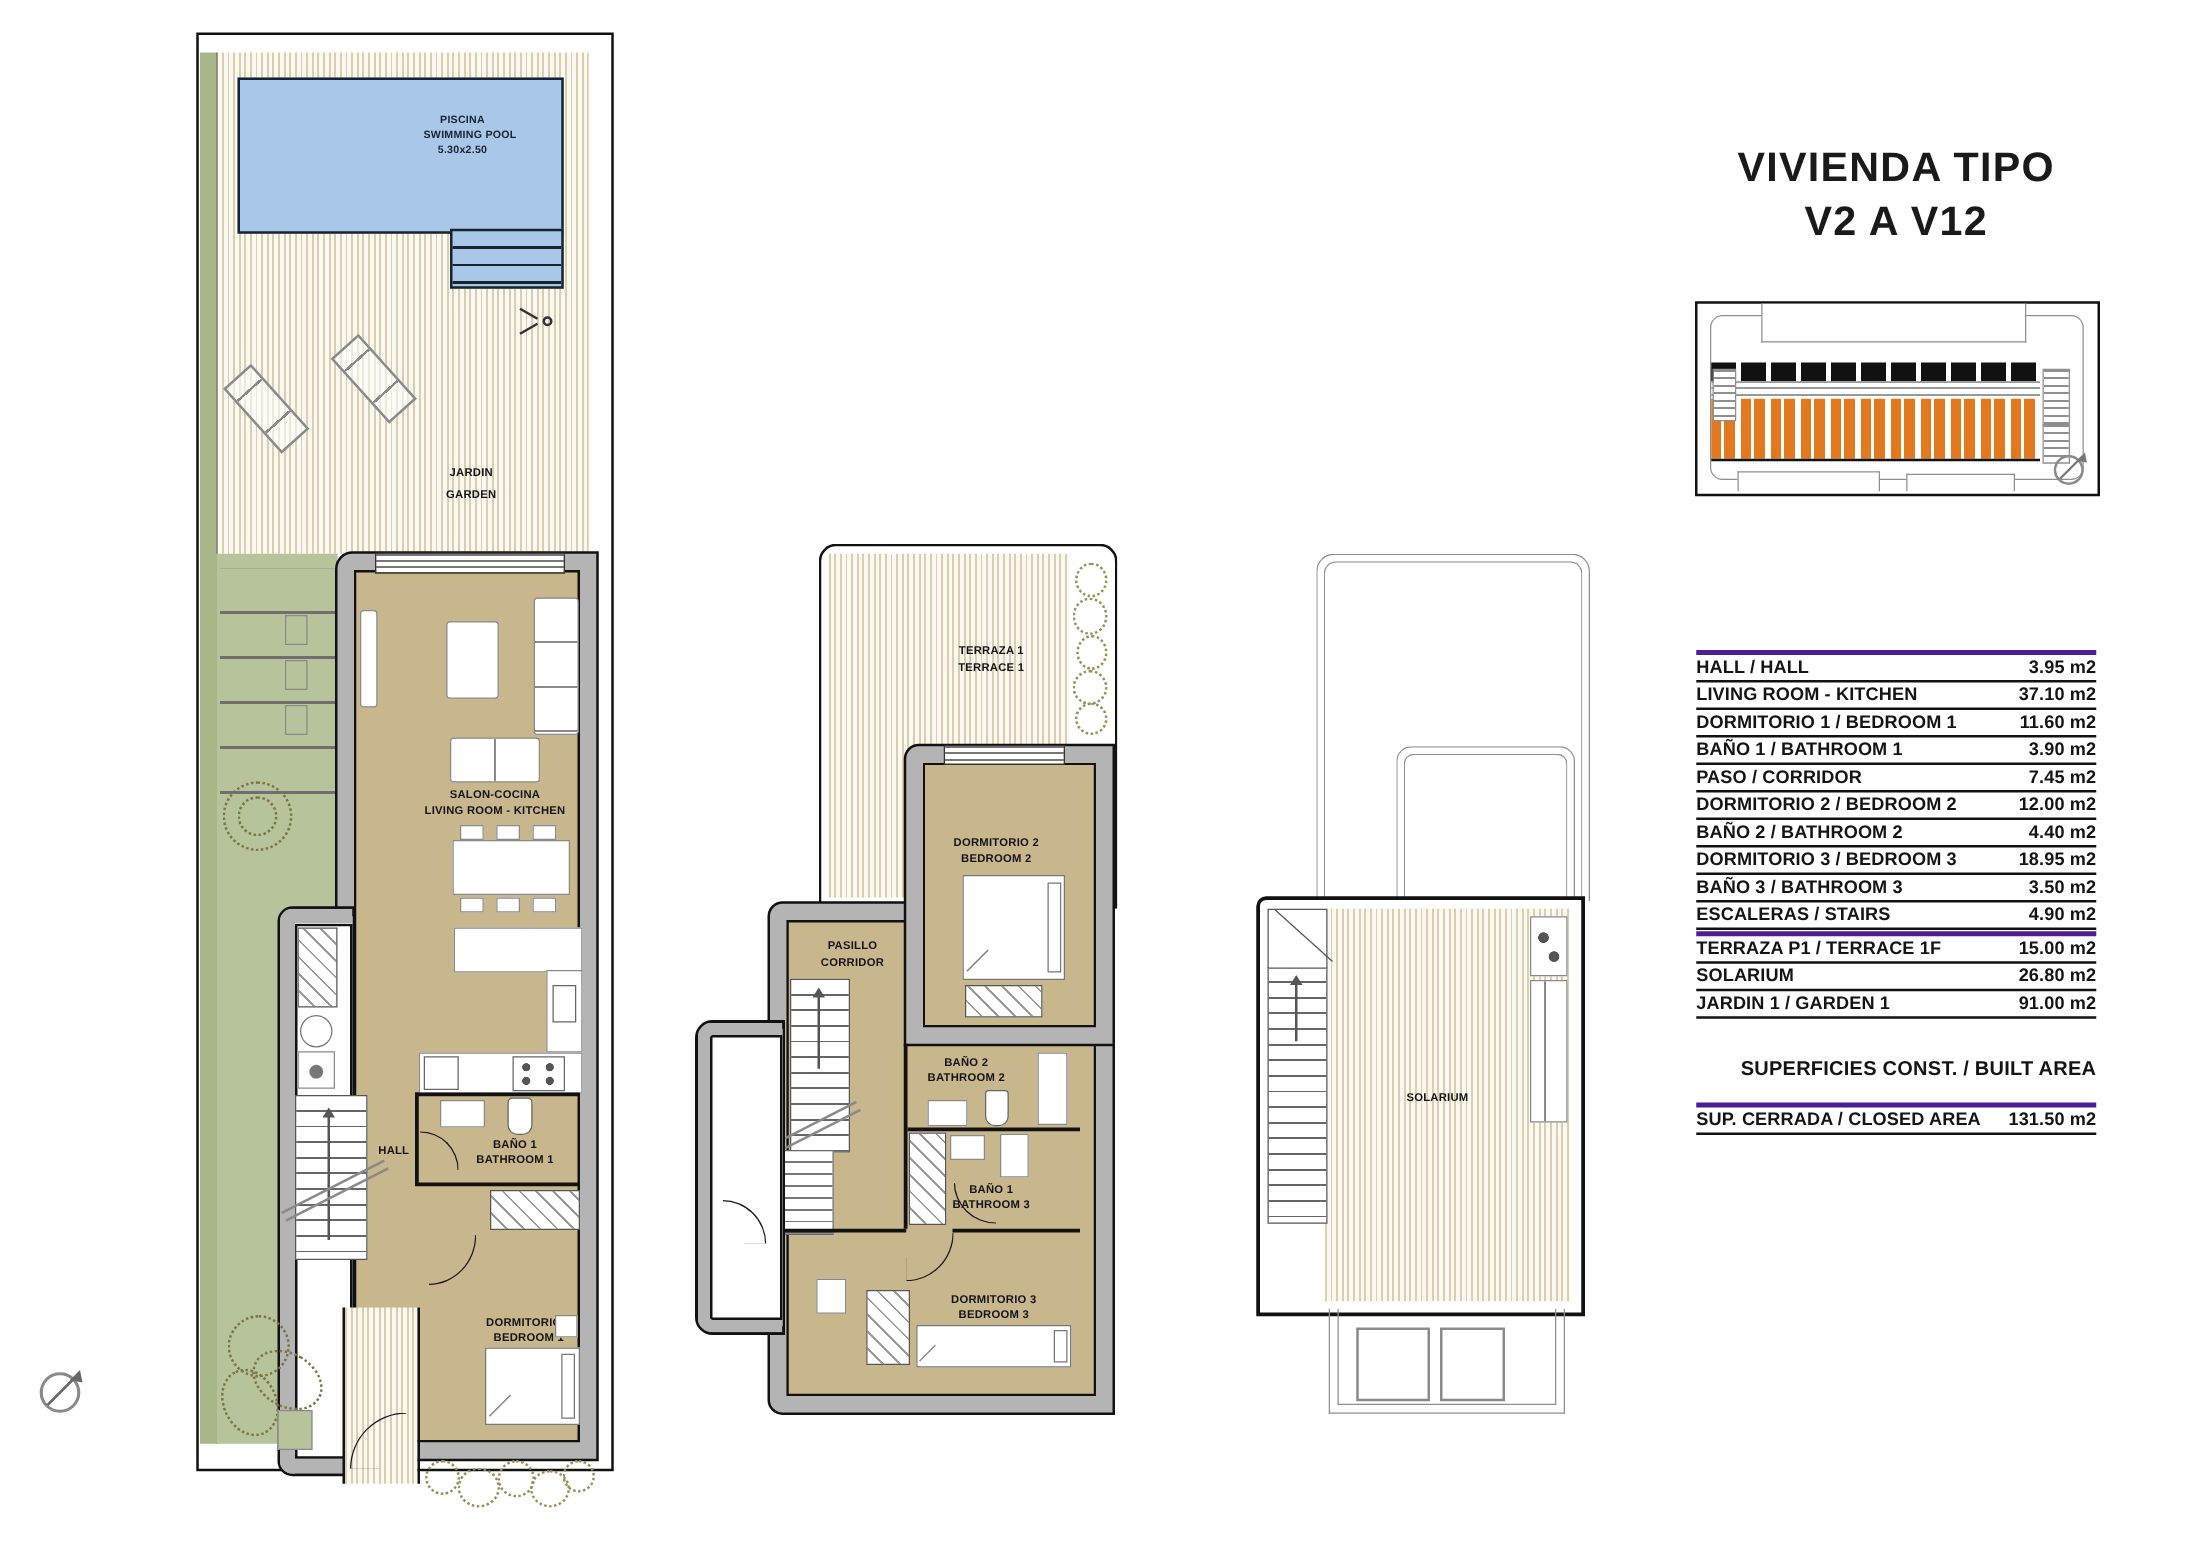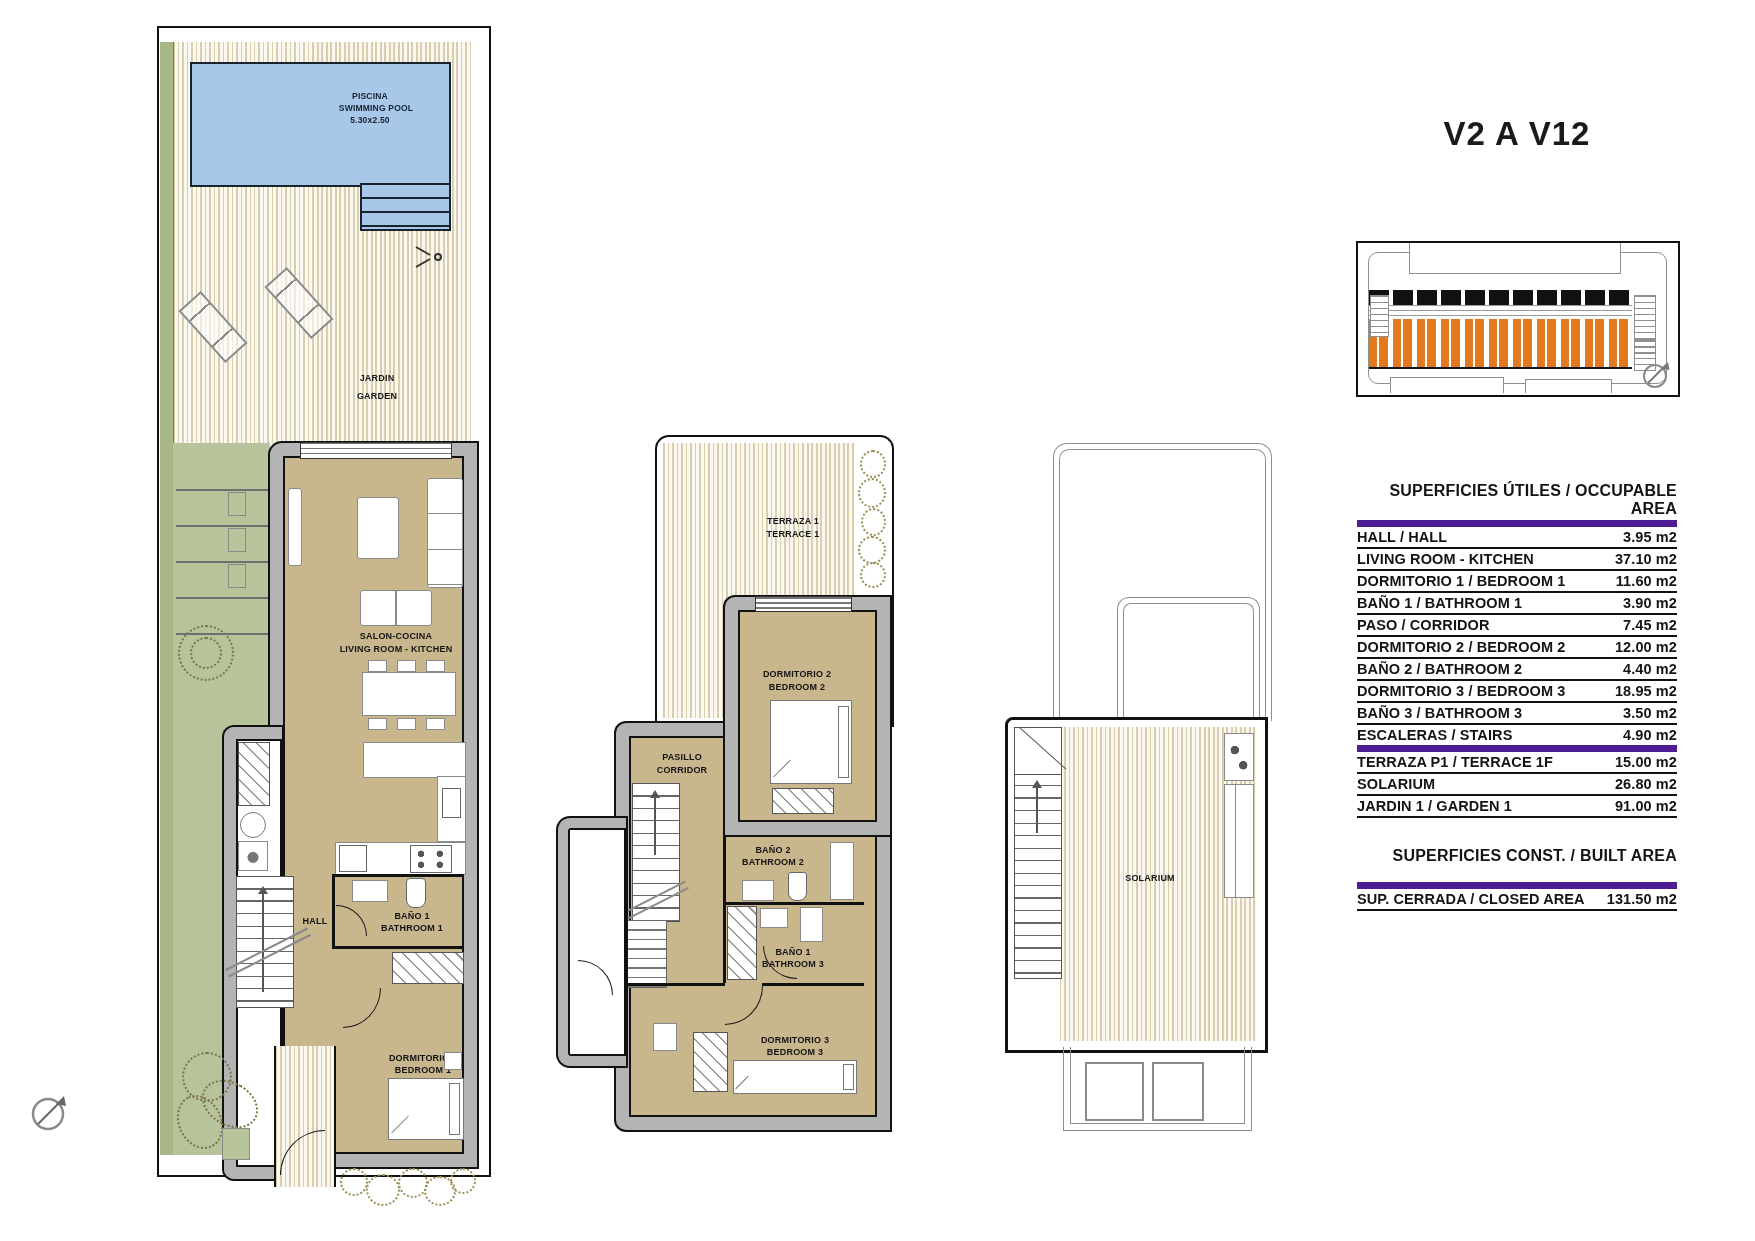--- a/index.html
+++ b/index.html
@@ -22,21 +22,21 @@
   .arc{border:1.6px solid #1a1a1a;}
   .slash{border-top:2px solid #8a8a8a;border-bottom:2px solid #8a8a8a;height:5px;}
   .bed{background:#fff;border:1.5px solid #777;}
   .pill{background:#fff;border:1.2px solid #777;}
   .fold{height:0;border-top:1.5px solid #777;}
   .grayline{border:1.5px solid #8f8f8f;}
   
   .title{position:absolute;left:1357px;top:112px;width:320px;text-align:center;
          font-size:33px;line-height:43px;font-weight:bold;letter-spacing:1px;color:#1a1a1a;}
   .thead{position:absolute;width:320px;left:1357px;text-align:right;font-weight:bold;font-size:16px;letter-spacing:.2px;}
-  .tbl{position:absolute;left:1357px;width:320px;border-top:7px solid #4c1d95;}
+  .tbl{position:absolute;left:1357px;width:320px;border-top:4px solid #4c1d95;}
   .trow{display:flex;justify-content:space-between;align-items:center;height:20px;border-bottom:2px solid #111;
         font-weight:bold;font-size:14.5px;letter-spacing:.1px;}
   .trow span:last-child{text-align:right;}
   
   .siteplan{position:absolute;left:1356px;top:241px;width:320px;height:152px;border:2.5px solid #111;background:#fff;}
   .u-top{height:15px;background:repeating-linear-gradient(90deg,#111 0 20px,#fff 20px 24px);}
   .u-mid{height:14px;background:repeating-linear-gradient(180deg,#999 0 1.5px,rgba(0,0,0,0) 1.5px 5px);}
   .u-org{height:48px;background:repeating-linear-gradient(90deg,#e2791f 0 8px,#fff 8px 10px,#e2791f 10px 19px,#fff 19px 24px);border-bottom:2px solid #111;}
   .hatch{background:repeating-linear-gradient(180deg,#8f8f8f 0 1.5px,#fff 1.5px 6px);border:1.2px solid #8f8f8f;}
 </style>
@@ -228,20 +228,21 @@
   <div class="a" style="left:1085px;top:1062px;width:55px;height:55px;border:2px solid #8a8a8a;background:#fff;"></div>
   <div class="a" style="left:1152px;top:1062px;width:48px;height:55px;border:2px solid #8a8a8a;background:#fff;"></div>
 
   <svg class="a" style="left:26px;top:1088px;" width="48" height="48" viewBox="0 0 48 48">
     <circle cx="22" cy="26" r="15" fill="none" stroke="#8a8a8a" stroke-width="2.5"></circle>
     <line x1="12" y1="36" x2="36" y2="12" stroke="#666" stroke-width="2"></line>
     <polygon points="38,8 40,18 30,16" fill="#666"></polygon>
   </svg>
 
   <div class="title">
+    <div>VIVIENDA TIPO</div>
     <div>V2 A V12</div>
   </div>
 
   <div class="siteplan">
     <div class="a grayline" style="left:10px;top:9px;width:297px;height:130px;border-radius:10px;"></div>
     <div class="a" style="left:51px;top:0px;width:210px;height:30px;background:#fff;border:1.5px solid #8f8f8f;border-top:none;"></div>
     <div class="a" style="left:11px;top:47px;width:263px;">
       <div class="u-top"></div>
       <div class="u-mid"></div>
       <div class="u-org"></div>
@@ -251,21 +252,20 @@
     <div class="a hatch" style="left:276px;top:96px;width:20px;height:30px;"></div>
     <div class="a" style="left:32px;top:134px;width:112px;height:15px;border:1.5px solid #8f8f8f;border-bottom:none;background:#fff;"></div>
     <div class="a" style="left:167px;top:136px;width:85px;height:13px;border:1.5px solid #8f8f8f;border-bottom:none;background:#fff;"></div>
     <svg class="a" style="left:283px;top:113px;" width="32" height="34" viewBox="0 0 32 34">
       <circle cx="14" cy="20" r="11" fill="none" stroke="#8a8a8a" stroke-width="2"></circle>
       <line x1="7" y1="27" x2="25" y2="9" stroke="#777" stroke-width="1.8"></line>
       <polygon points="27,6 28.5,14 20.5,12.5" fill="#777"></polygon>
     </svg>
   </div>
 
-  <div class="thead" style="top:482px;">SUPERFICIES ÚTILES / OCCUPABLE AREA</div>
   <div class="tbl" style="top:520px;">
     <div class="trow">
         <span>HALL / HALL</span>
         <span>3.95 m2</span>
       </div>
     <div class="trow">
         <span>LIVING ROOM - KITCHEN</span>
         <span>37.10 m2</span>
       </div>
     <div class="trow">

